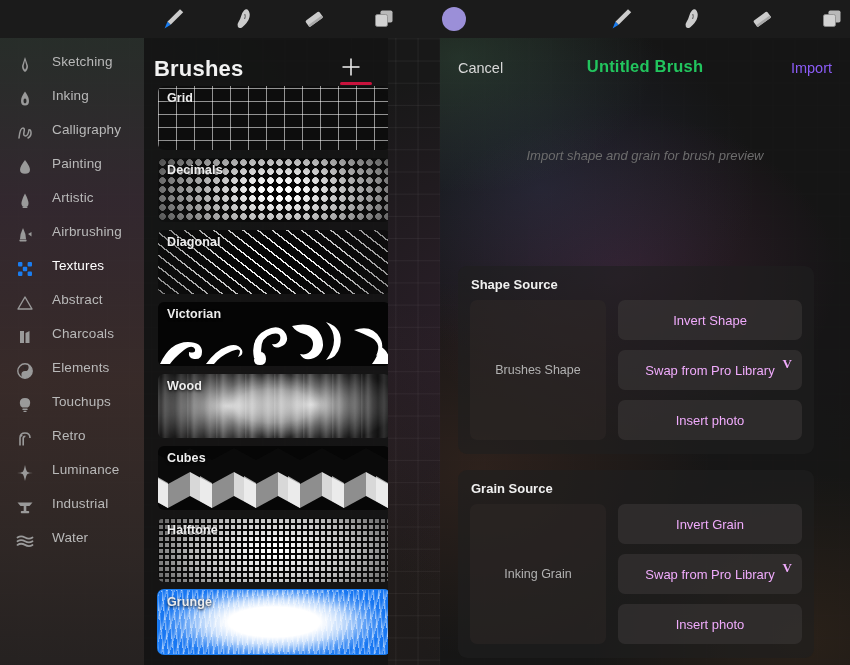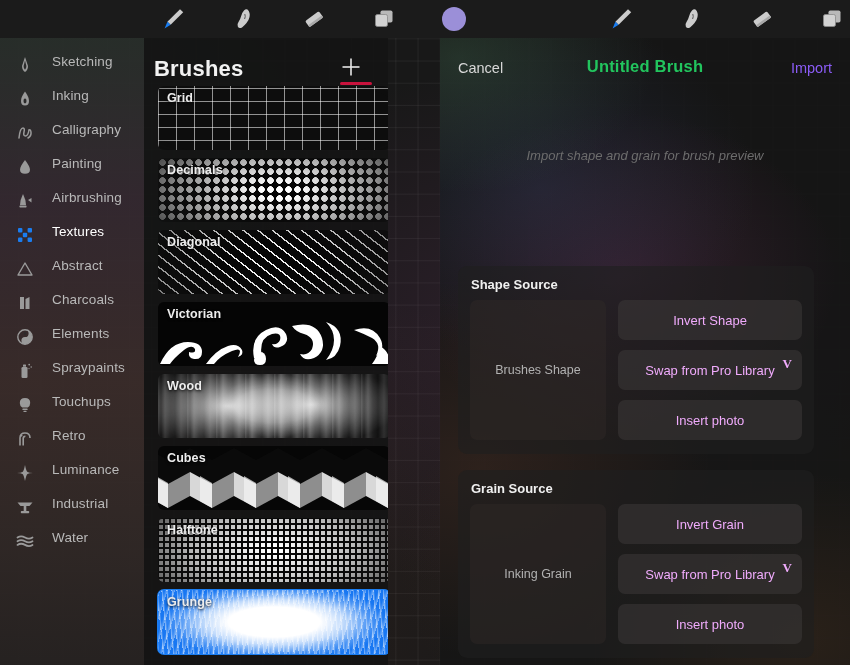--- a/index.html
+++ b/index.html
@@ -342,20 +342,29 @@
       <div class="side-ico">
         <svg width="20" height="20" viewBox="0 0 20 20">
           <path d="M10 3 Q15 9.5 15 12.8 Q15 16.8 10 16.8 Q5 16.8 5 12.8 Q5 9.5 10 3 Z" fill="currentColor"></path>
         </svg>
       </div>
       <div class="side-label">Painting</div>
     </div>
     <div class="side-row">
       <div class="side-ico">
         <svg width="20" height="20" viewBox="0 0 20 20">
+          <path d="M10 2.5 Q13.5 9 13.5 12.5 Q13.5 16 10 16 Q6.5 16 6.5 12.5 Q6.5 9 10 2.5 Z" fill="currentColor"></path>
+          <rect x="7.5" y="15.4" width="5" height="1.7" rx=".8" fill="currentColor"></rect>
+        </svg>
+      </div>
+      <div class="side-label">Artistic</div>
+    </div>
+    <div class="side-row">
+      <div class="side-ico">
+        <svg width="20" height="20" viewBox="0 0 20 20">
           <path d="M8 3 Q11 9 11 14 L5 14 Q5 9 8 3 Z" fill="currentColor"></path>
           <rect x="4.4" y="14.6" width="7.2" height="2" rx=".8" fill="currentColor"></rect>
           <path d="M13 9 L16.5 7 L16.5 11.5 Z" fill="currentColor"></path>
         </svg>
       </div>
       <div class="side-label">Airbrushing</div>
     </div>
     <div class="side-row active">
       <div class="side-ico">
         <svg width="20" height="20" viewBox="0 0 20 20">
@@ -388,32 +397,20 @@
     <div class="side-row">
       <div class="side-ico">
         <svg width="20" height="20" viewBox="0 0 20 20">
           <circle cx="10" cy="10" r="7.2" stroke="currentColor" stroke-width="1.4" fill="none"></circle>
           <path d="M10 2.8 A3.6 3.6 0 0 1 10 10 A3.6 3.6 0 0 0 10 17.2 A7.2 7.2 0 0 0 10 2.8 Z" fill="currentColor"></path>
           <circle cx="10" cy="6.4" r="1.1" fill="#2b2b2b"></circle>
           <circle cx="10" cy="13.6" r="1.1" fill="currentColor"></circle>
         </svg>
       </div>
       <div class="side-label">Elements</div>
-    </div>
-    <div class="side-row">
-      <div class="side-ico">
-        <svg width="20" height="20" viewBox="0 0 20 20">
-          <rect x="6.5" y="6" width="6" height="11" rx="1.3" fill="currentColor"></rect>
-          <rect x="8" y="3.4" width="3" height="2.4" rx=".6" fill="currentColor"></rect>
-          <circle cx="14.2" cy="3.6" r=".9" fill="currentColor"></circle>
-          <circle cx="16.2" cy="6" r=".75" fill="currentColor"></circle>
-          <circle cx="14" cy="7.6" r=".6" fill="currentColor"></circle>
-        </svg>
-      </div>
-      <div class="side-label">Spraypaints</div>
     </div>
     <div class="side-row">
       <div class="side-ico">
         <svg width="20" height="20" viewBox="0 0 20 20">
           <path d="M10 3 Q15.2 3 15.2 8 Q15.2 11 12.8 12.6 L7.2 12.6 Q4.8 11 4.8 8 Q4.8 3 10 3 Z" fill="currentColor"></path>
           <rect x="7.4" y="13.5" width="5.2" height="1.5" rx=".6" fill="currentColor"></rect>
           <rect x="8.4" y="15.8" width="3.2" height="1.3" rx=".6" fill="currentColor"></rect>
         </svg>
       </div>
       <div class="side-label">Touchups</div>

